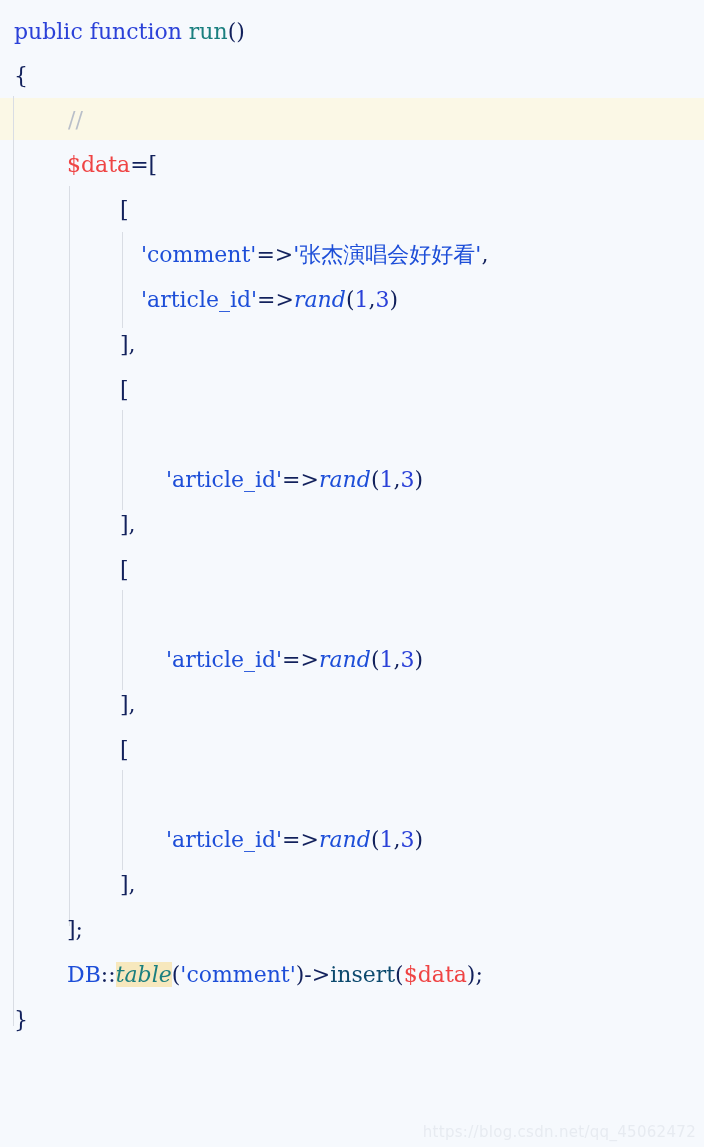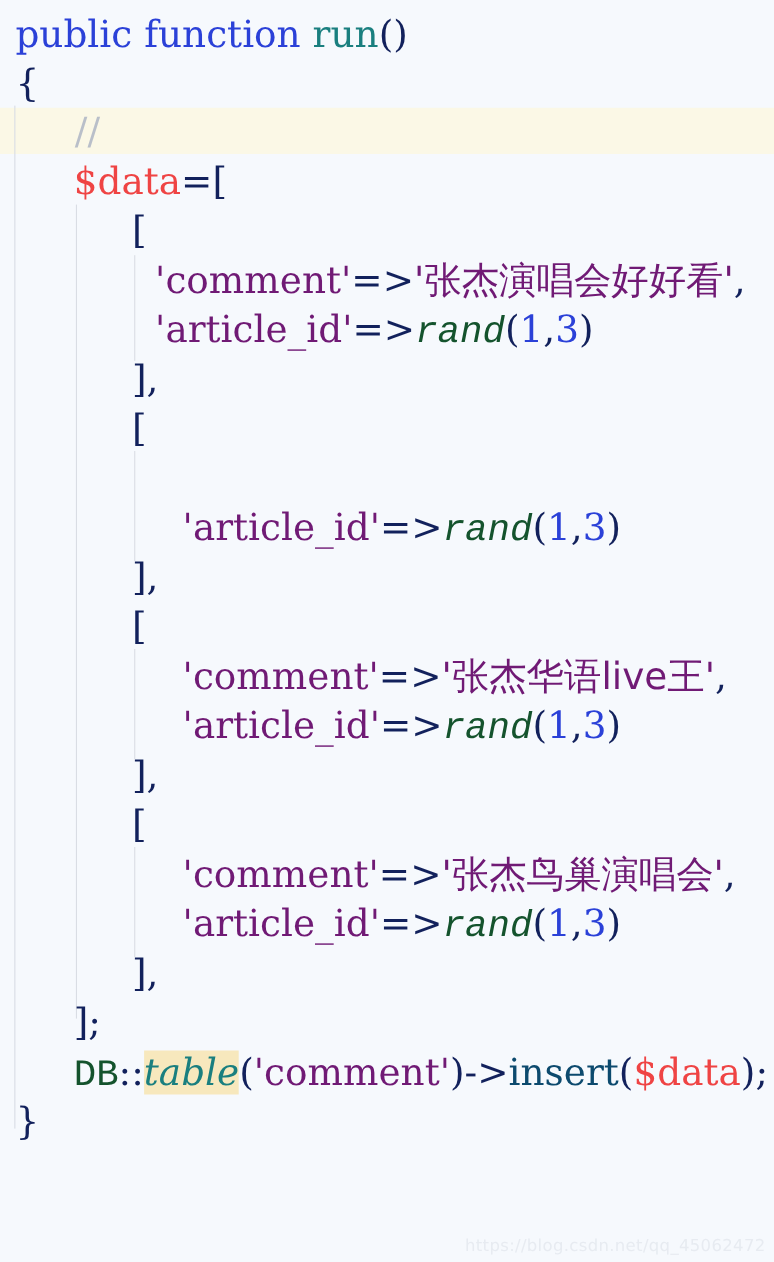--- a/index.html
+++ b/index.html
@@ -36,35 +36,35 @@
     position: absolute;
     left: 0;
     width: 704px;
     background: #fbf8e6;
   }
 
   
   .code-line {
     position: absolute;
     white-space: pre;
-    font-size: 34px;
+    font-size: 22px;
     line-height: 30px;
     letter-spacing: 0px;
     color: #24292e;
   }
 
   
   .tok-keyword   { color: #2b41d8; }
   .tok-function  { color: #1a7f7f; }
   .tok-punct     { color: #12215c; }
   .tok-var       { color: #ef4444; }
-  .tok-string    { color: #701a75; }
+  .tok-string    { color: #1d4ed8; }
   .tok-number    { color: #2b41d8; }
   .tok-comment   { color: #b9bfc9; }
-  .tok-plain     { color: #14532d; font-family: Liberation Mono, monospace; }
+  .tok-plain     { color: #1d4ed8; }
   .tok-ident     { color: #0c4a6e; }
   .tok-italic    { font-style: italic; }
   .tok-hl {
     background: #f7e8bd;
     font-style: italic;
     color: #1a7f7f;
   }
 
   .cjk { font-family: "DejaVu Sans", "Liberation Sans", sans-serif; }
 
@@ -113,29 +113,27 @@
 
   <div class="code-line" style="left:120px; top:375px;"><span class="tok-punct">[</span></div>
 
 
   <div class="code-line" style="left:166px; top:465px;"><span class="tok-string">'article_id'</span><span class="tok-punct">=&gt;</span><span class="tok-plain tok-italic">rand</span><span class="tok-punct">(</span><span class="tok-number">1</span><span class="tok-punct">,</span><span class="tok-number">3</span><span class="tok-punct">)</span></div>
 
   <div class="code-line" style="left:120px; top:510px;"><span class="tok-punct">]</span><span class="tok-punct">,</span></div>
 
   <div class="code-line" style="left:120px; top:555px;"><span class="tok-punct">[</span></div>
 
-  <div class="code-line" style="left:166px; top:600px;"><span class="tok-string">'comment'</span><span class="tok-punct">=&gt;</span><span class="tok-string cjk">'张杰华语live王'</span><span class="tok-punct">,</span></div>
 
   <div class="code-line" style="left:166px; top:645px;"><span class="tok-string">'article_id'</span><span class="tok-punct">=&gt;</span><span class="tok-plain tok-italic">rand</span><span class="tok-punct">(</span><span class="tok-number">1</span><span class="tok-punct">,</span><span class="tok-number">3</span><span class="tok-punct">)</span></div>
 
   <div class="code-line" style="left:120px; top:690px;"><span class="tok-punct">]</span><span class="tok-punct">,</span></div>
 
   <div class="code-line" style="left:120px; top:735px;"><span class="tok-punct">[</span></div>
 
-  <div class="code-line" style="left:166px; top:780px;"><span class="tok-string">'comment'</span><span class="tok-punct">=&gt;</span><span class="tok-string cjk">'张杰鸟巢演唱会'</span><span class="tok-punct">,</span></div>
 
   <div class="code-line" style="left:166px; top:825px;"><span class="tok-string">'article_id'</span><span class="tok-punct">=&gt;</span><span class="tok-plain tok-italic">rand</span><span class="tok-punct">(</span><span class="tok-number">1</span><span class="tok-punct">,</span><span class="tok-number">3</span><span class="tok-punct">)</span></div>
 
   <div class="code-line" style="left:120px; top:870px;"><span class="tok-punct">]</span><span class="tok-punct">,</span></div>
 
   <div class="code-line" style="left:67px; top:915px;"><span class="tok-punct">]</span><span class="tok-punct">;</span></div>
 
   <div class="code-line" style="left:67px; top:960px;"><span class="tok-plain">DB</span><span class="tok-punct">::</span><span class="tok-hl">table</span><span class="tok-punct">(</span><span class="tok-string">'comment'</span><span class="tok-punct">)</span><span class="tok-punct">-&gt;</span><span class="tok-ident">insert</span><span class="tok-punct">(</span><span class="tok-var">$data</span><span class="tok-punct">)</span><span class="tok-punct">;</span></div>
 
   <div class="code-line" style="left:14px; top:1005px;"><span class="tok-punct">}</span></div>

